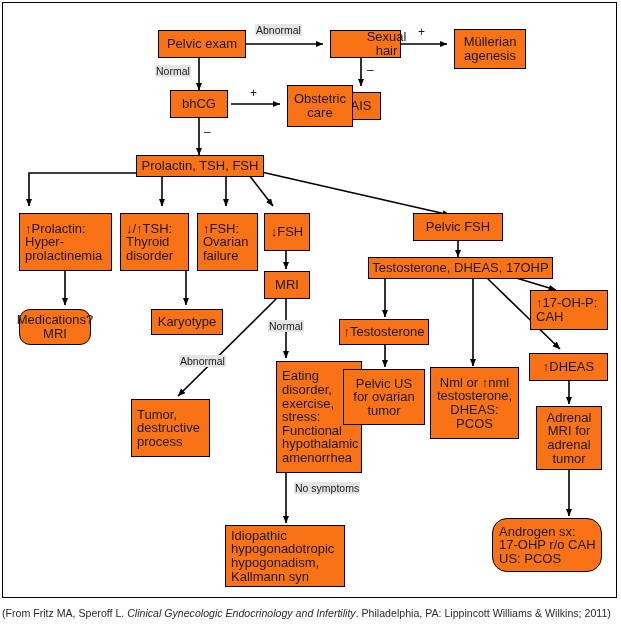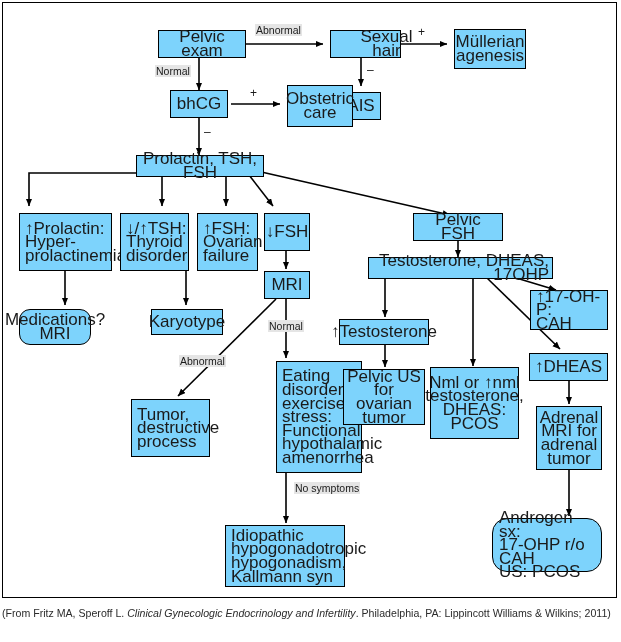--- a/index.html
+++ b/index.html
@@ -34,26 +34,26 @@
     left:0; top:0;
     width:615px; height:596px;
     overflow:visible;
   }
 
   
   .node{
     position:absolute;
     box-sizing:border-box;
     border:1.3px solid #000;
-    background:#7dd3fc;
+    background:#f97316;
     display:flex;
     align-items:center;
     justify-content:center;
     text-align:center;
-    font-size:17px;
+    font-size:13px;
     line-height:13.6px;
     color:#1a1a1a;
     padding:1px 3px;
     white-space:pre-line;
     z-index:3;
   }
   .node.left-align{ justify-content:flex-start; text-align:left; }
 
   
   .edge-label{

